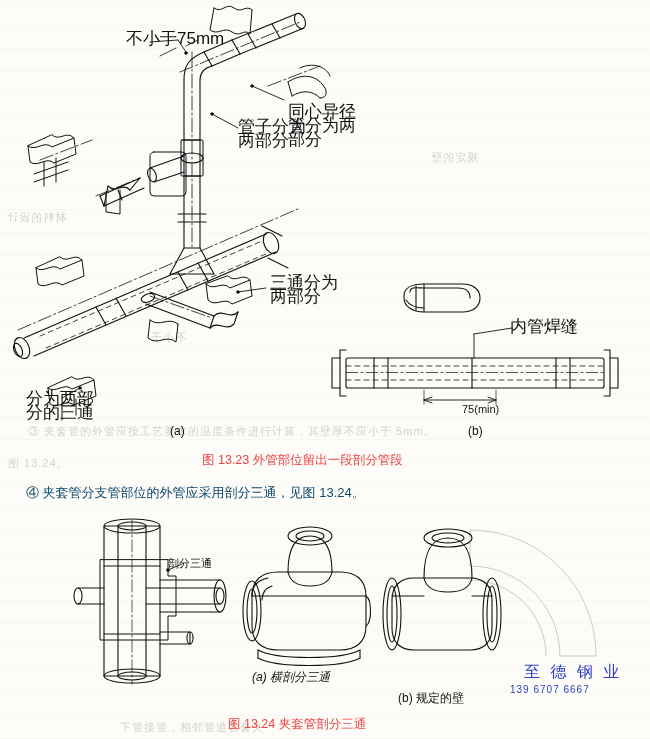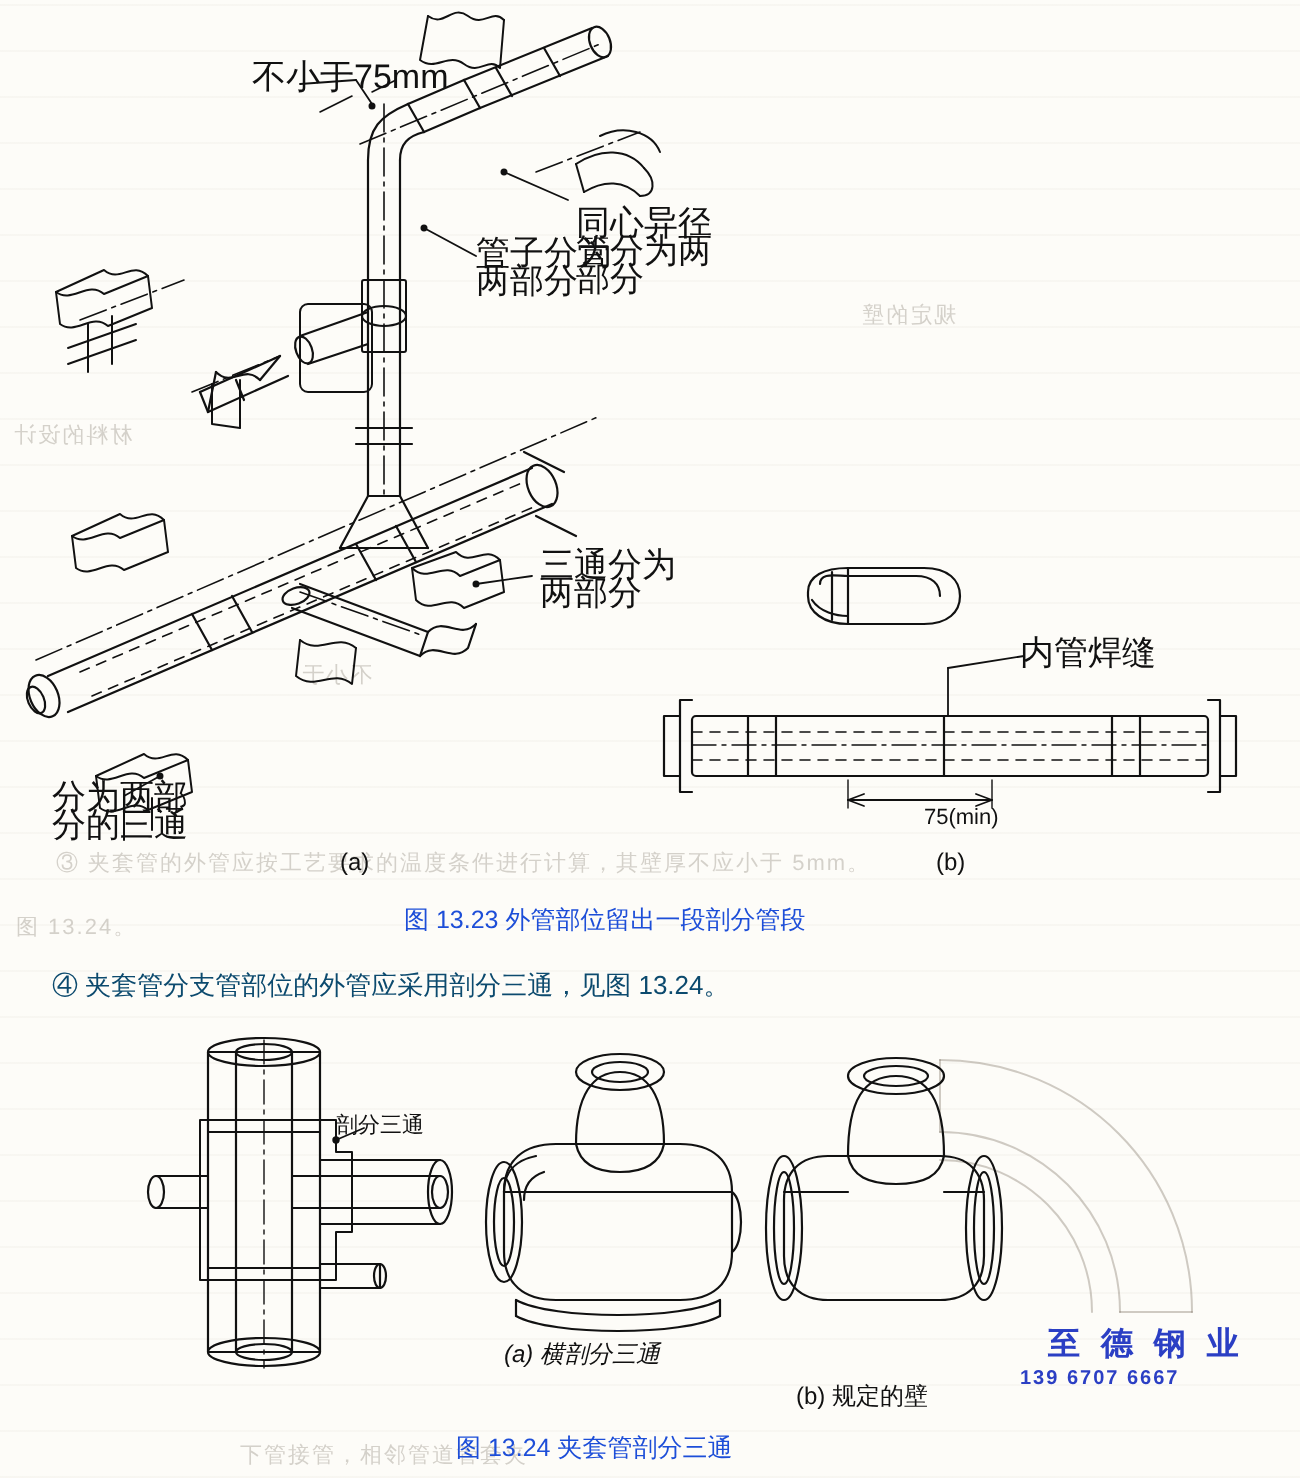--- a/index.html
+++ b/index.html
@@ -37,40 +37,40 @@
     z-index:4;
     white-space:pre-line;
     color:#111;
   }
   .lbl.sm{font-size:11px;}
   .cap{
     position:absolute;
     font-size:12.5px;
     z-index:4;
     white-space:nowrap;
-    color:#1d4ed8;
+    color:#ef4444;
   }
   .body-text{
     position:absolute;
     font-size:13px;
     z-index:4;
     white-space:nowrap;
     color:#0c4a6e;
   }
   .sub{
     position:absolute;
     font-size:12px;
     z-index:4;
     white-space:nowrap;
   }
   .wm{
     position:absolute;
     z-index:5;
     color:#2b3fc4;
-    font-weight:bold;
+    font-weight:normal;
     letter-spacing:3px;
     white-space:nowrap;
   }
   .wm1{font-size:16px;}
   .wm2{font-size:10px;letter-spacing:1px;}
 </style>
 </head>
 <body>
 
 <div class="bleed"></div>

